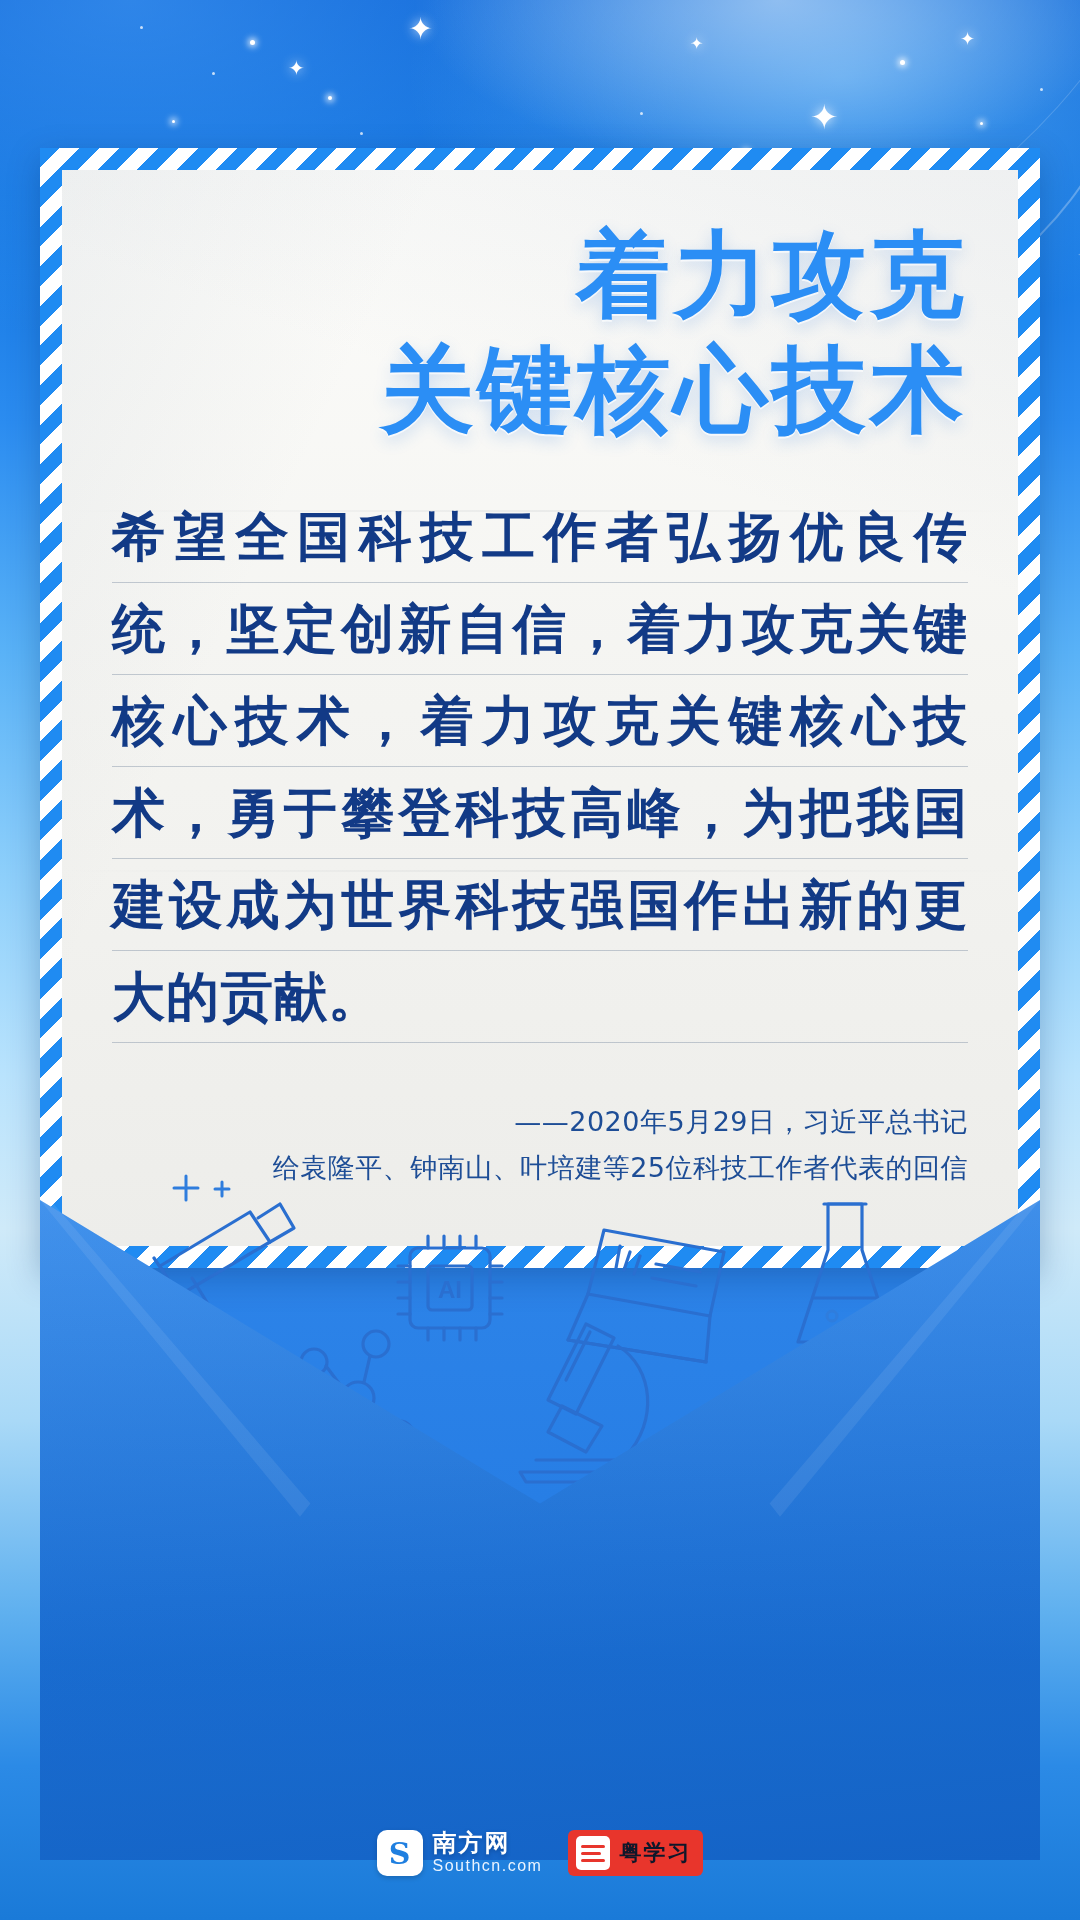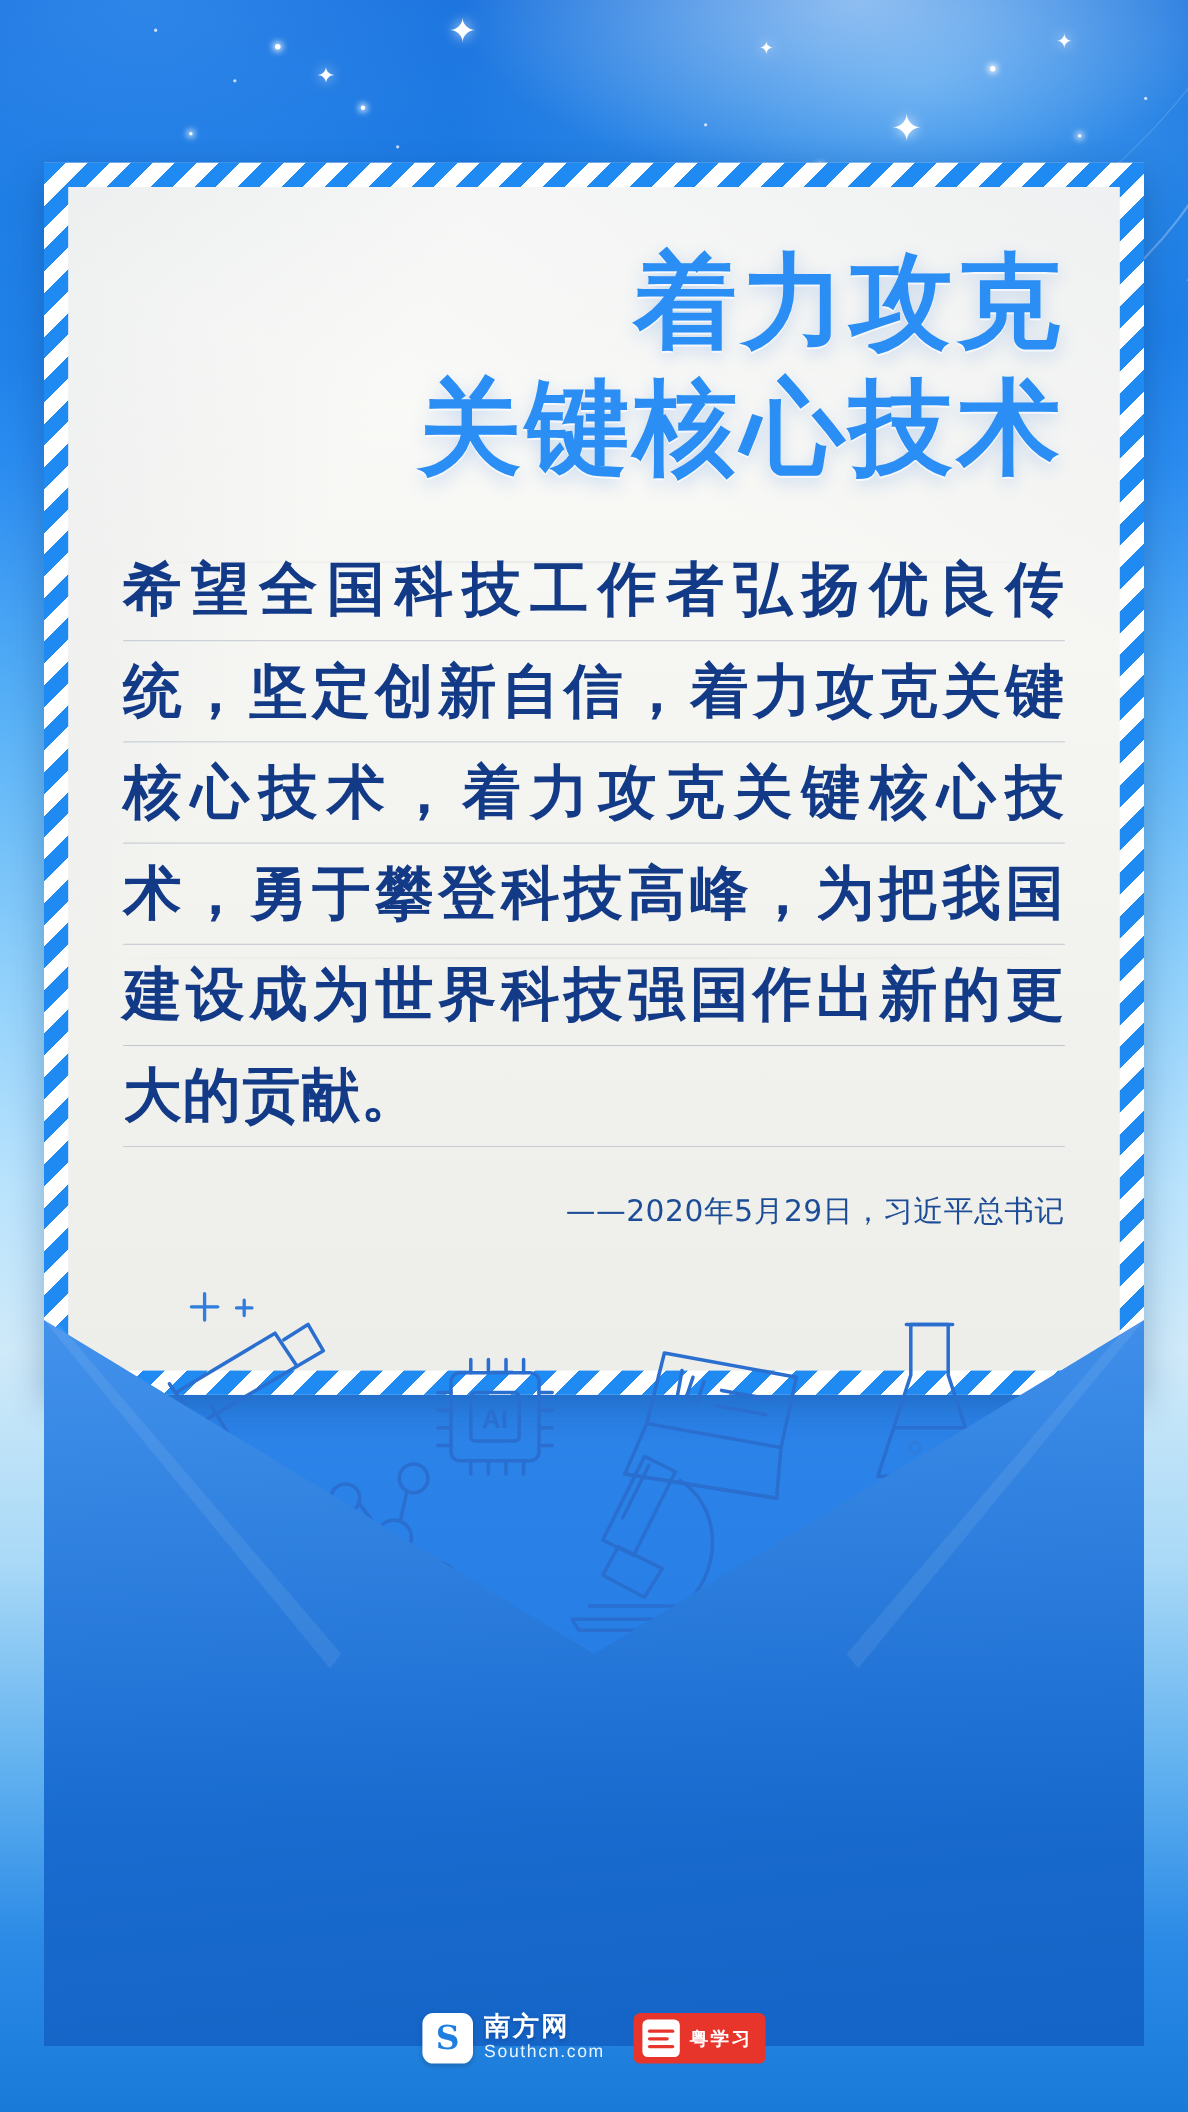--- a/index.html
+++ b/index.html
@@ -162,21 +162,21 @@
     line-height: 92px;
     color: #123a86;
     letter-spacing: 1px;
     text-align: justify;
     background-image: linear-gradient(to bottom, rgba(130,145,165,.45) 1px, rgba(0,0,0,0) 1px);
     background-size: 100% 92px;
     background-position: 0 91px;
     background-repeat: repeat-y;
   }
   .attrib {
-    margin-top: 36px;
+    margin-top: 56px;
     text-align: right;
     font-family: "DejaVu Sans", sans-serif;
     font-size: 27px;
     line-height: 46px;
     color: #1d4d96;
     letter-spacing: .5px;
   }
 
   
   .doodles {
@@ -260,21 +260,21 @@
   }
   .logo-yue .bars {
     width:34px;height:34px;background:#fff;border-radius:5px;
     display:flex;flex-direction:column;justify-content:center;gap:4px;padding:6px 5px;
     box-sizing:border-box;
   }
   .logo-yue .bars i { display:block;height:3px;background:#e8352c;border-radius:2px; }
   .logo-yue .bars i:nth-child(2){ width:80%; }
   .logo-yue .lbl {
     font-family:Liberation Serif, serif;
-    font-weight:700;font-size:17px;color:#ffffff;letter-spacing:2px;
+    font-weight:700;font-size:22px;color:#0f172a;letter-spacing:2px;
   }
 </style>
 </head>
 <body>
 
 <div id="poster">
 
   <div class="glowtop"></div>
   <div class="arc a1"></div>
   <div class="arc a2"></div>
@@ -312,20 +312,21 @@
     </div>
 
     <div class="content">
       <div class="title">
         <span class="l1">着力攻克</span>
         <span class="l2">关键核心技术</span>
       </div>
       <div class="quote">希望全国科技工作者弘扬优良传统，坚定创新自信，着力攻克关键核心技术，着力攻克关键核心技术，勇于攀登科技高峰，为把我国建设成为世界科技强国作出新的更大的贡献。</div>
       <div class="attrib">
         <div>——2020年5月29日，习近平总书记</div>
+        <div>给袁隆平、钟南山、叶培建等25位科技工作者代表的回信</div>
       </div>
     </div>
   </div>
 
   <div class="doodles">
 
     <svg style="left:40px; top:10px;" width="180" height="210" viewBox="0 0 180 210">
       <g class="dl">
         <path d="M30 96 L120 42 L140 72 L48 126 Z"></path>
         <path d="M140 72 L164 58 L150 34 L128 48"></path>

